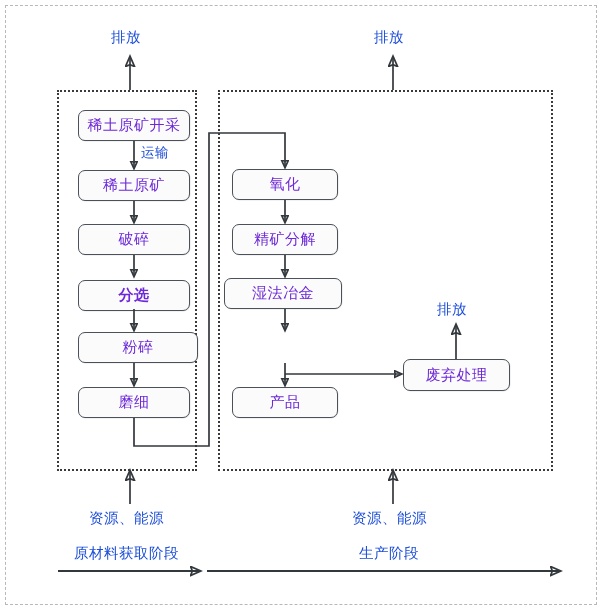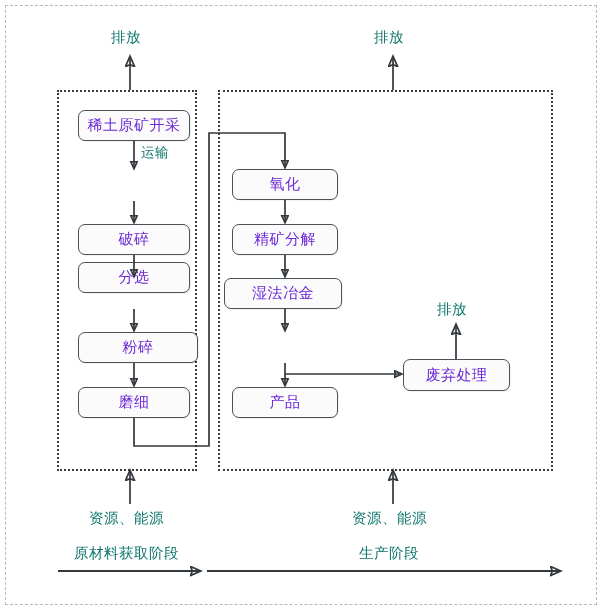--- a/index.html
+++ b/index.html
@@ -41,21 +41,21 @@
     font-size: 15px;
     line-height: 1;
     display: flex;
     align-items: center;
     justify-content: center;
     letter-spacing: 0.5px;
     box-shadow: 0.5px 0.5px 0 rgba(0,0,0,0.10);
   }
   .label {
     position: absolute;
-    color: #0f766e;
+    color: #1d4ed8;
     font-size: 14.5px;
     line-height: 1;
     white-space: nowrap;
     letter-spacing: 0.5px;
   }
   .label.small {
     font-size: 13.5px;
   }
   svg.edges {
     position: absolute;
@@ -79,22 +79,23 @@
 <body>
 
 <div id="page">
 
   <div id="outer-border"></div>
 
   <div class="stage-box" style="left:57px; top:90px; width:140px; height:381px;"></div>
   <div class="stage-box" style="left:218px; top:90px; width:335px; height:381px;"></div>
 
   <div class="node" style="left:78px; top:110px; width:112px; height:31px;">稀土原矿开采</div>
+  <div class="node" style="left:78px; top:170px; width:112px; height:31px;">稀土原矿</div>
   <div class="node" style="left:78px; top:224px; width:112px; height:31px;">破碎</div>
-  <div class="node" style="left:78px; top:262px; width:112px; height:31px;">分选</div>
+  <div class="node" style="left:78px; top:280px; width:112px; height:31px;font-weight:bold;">分选</div>
   <div class="node" style="left:78px; top:332px; width:120px; height:31px;">粉碎</div>
   <div class="node" style="left:78px; top:387px; width:112px; height:31px;">磨细</div>
 
   <div class="node" style="left:232px; top:169px; width:106px; height:31px;">氧化</div>
   <div class="node" style="left:232px; top:224px; width:106px; height:31px;">精矿分解</div>
   <div class="node" style="left:224px; top:278px; width:118px; height:31px;">湿法冶金</div>
   <div class="node" style="left:232px; top:387px; width:106px; height:31px;">产品</div>
 
   <div class="node" style="left:403px; top:359px; width:107px; height:32px;">废弃处理</div>
 

